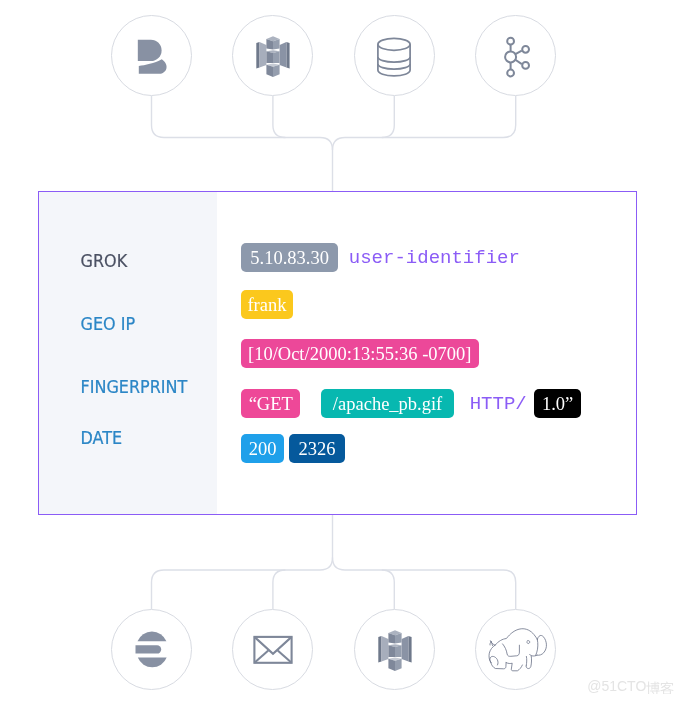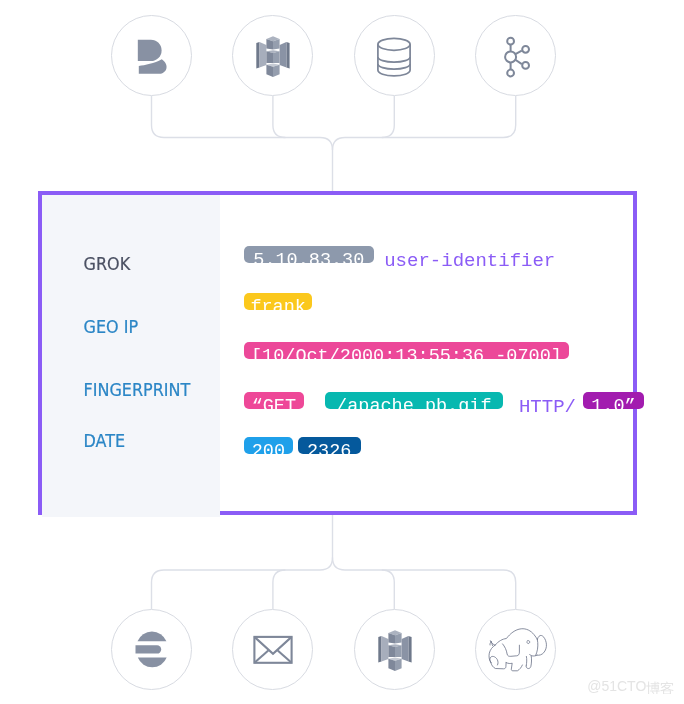--- a/index.html
+++ b/index.html
@@ -6,30 +6,30 @@
   body{width:684px;height:704px;background:#ffffff;overflow:hidden;
        font-family:"Liberation Sans",sans-serif;
        -webkit-font-smoothing:antialiased;}
   #stage{position:relative;width:684px;height:704px;overflow:hidden;}
   #wires{position:absolute;left:0;top:0;width:684px;height:704px;}
   .node{position:absolute;width:81px;height:81px;border-radius:50%;
         border:1px solid #D8DBE2;background:#fff;box-sizing:border-box;}
   .node > svg{position:absolute;left:50%;top:50%;
         transform:translate(-50%,-50%);display:block;overflow:visible;}
   .panel{position:absolute;left:38px;top:191px;width:599px;height:324px;
-         box-sizing:border-box;border:4px solid #8b5cf6;background:#fff;}
+         box-sizing:border-box;border:1px solid #8b5cf6;background:#fff;}
   .panel-side{position:absolute;left:0;top:0;width:178px;height:322px;
               background:#F4F6FA;}
   .label{position:absolute;left:41.6px;font-family:"DejaVu Sans",sans-serif;
          font-stretch:condensed;font-size:17.8px;color:#2B86C6;
          white-space:nowrap;line-height:13px;-webkit-text-stroke:0.22px #2B86C6;}
   .label.grok{color:#4B5163;-webkit-text-stroke:0.22px #4B5163;}
   .tagline{position:absolute;white-space:nowrap;font-size:0;}
-  .tag{display:inline-block;height:17px;line-height:30.2px;border-radius:5px;
-       font-family:Liberation Mono, monospace;font-size:18.5px;color:#fff;
+  .tag{display:inline-block;height:29px;line-height:30.2px;border-radius:5px;
+       font-family:Liberation Serif, serif;font-size:18.5px;color:#fff;
        box-sizing:border-box;vertical-align:top;}
   .plain{display:inline-block;height:29px;line-height:30.2px;
        font-family:Liberation Mono, monospace;font-size:19px;color:#8b5cf6;
        vertical-align:top;}
   .wm{position:absolute;left:587.2px;top:679.3px;color:#E4E4E4;font-size:14px;
       white-space:nowrap;line-height:14px;}
   .wm-cjk{vertical-align:-3.1px;}
 </style>
 </head>
 <body>
@@ -111,21 +111,21 @@
     <div class="label" style="top:125px">GEO IP</div>
     <div class="label" style="top:187.7px">FINGERPRINT</div>
     <div class="label" style="top:239px">DATE</div>
 
     <div class="tagline" style="left:202px;top:51.1px"><span class="tag" style="background:#8D99AC;padding:0 9.3px">5.10.83.30</span><span class="plain" style="padding-left:10.6px">user-identifier</span></div>
 
     <div class="tagline" style="left:202px;top:98px"><span class="tag" style="background:#FBC81D;padding:0 6.4px">frank</span></div>
 
     <div class="tagline" style="left:202px;top:146.8px"><span class="tag" style="background:#ec4899;padding:0 7px">[10/Oct/2000:13:55:36 -0700]</span></div>
 
-    <div class="tagline" style="left:202px;top:197.1px"><span class="tag" style="background:#EE4898;padding:0 7.65px">“GET</span><span class="tag" style="background:#07B8B0;padding:0 11.4px;margin-left:21px">/apache_pb.gif</span><span class="plain" style="padding-left:16px;padding-right:7.2px">HTTP/</span><span class="tag" style="background:#a21caf;padding:0 8.1px">1.0”</span></div>
+    <div class="tagline" style="left:202px;top:197.1px"><span class="tag" style="background:#EE4898;padding:0 7.65px">“GET</span><span class="tag" style="background:#07B8B0;padding:0 11.4px;margin-left:21px">/apache_pb.gif</span><span class="plain" style="padding-left:16px;padding-right:7.2px">HTTP/</span><span class="tag" style="background:#000000;padding:0 8.1px">1.0”</span></div>
 
     <div class="tagline" style="left:202px;top:242.3px"><span class="tag" style="background:#1FA0EA;padding:0 7.7px">200</span><span class="tag" style="background:#05599C;padding:0 9.3px;margin-left:5px">2326</span></div>
   </div>
 
   <div class="node" style="left:111px;top:609px">
     <svg width="40" height="40" viewBox="0 0 40 40">
       <g fill="#8891A3">
         <path d="M5.5 11.3 A15.6 15.6 0 0 1 34.4 11.3 Z"></path>
         <path d="M3.5 15.3 H25.05 A4.15 4.15 0 0 1 25.05 23.6 H3.5 Z"></path>
         <path d="M5.8 27.6 A15.6 15.6 0 0 0 34.7 27.6 Z"></path>

